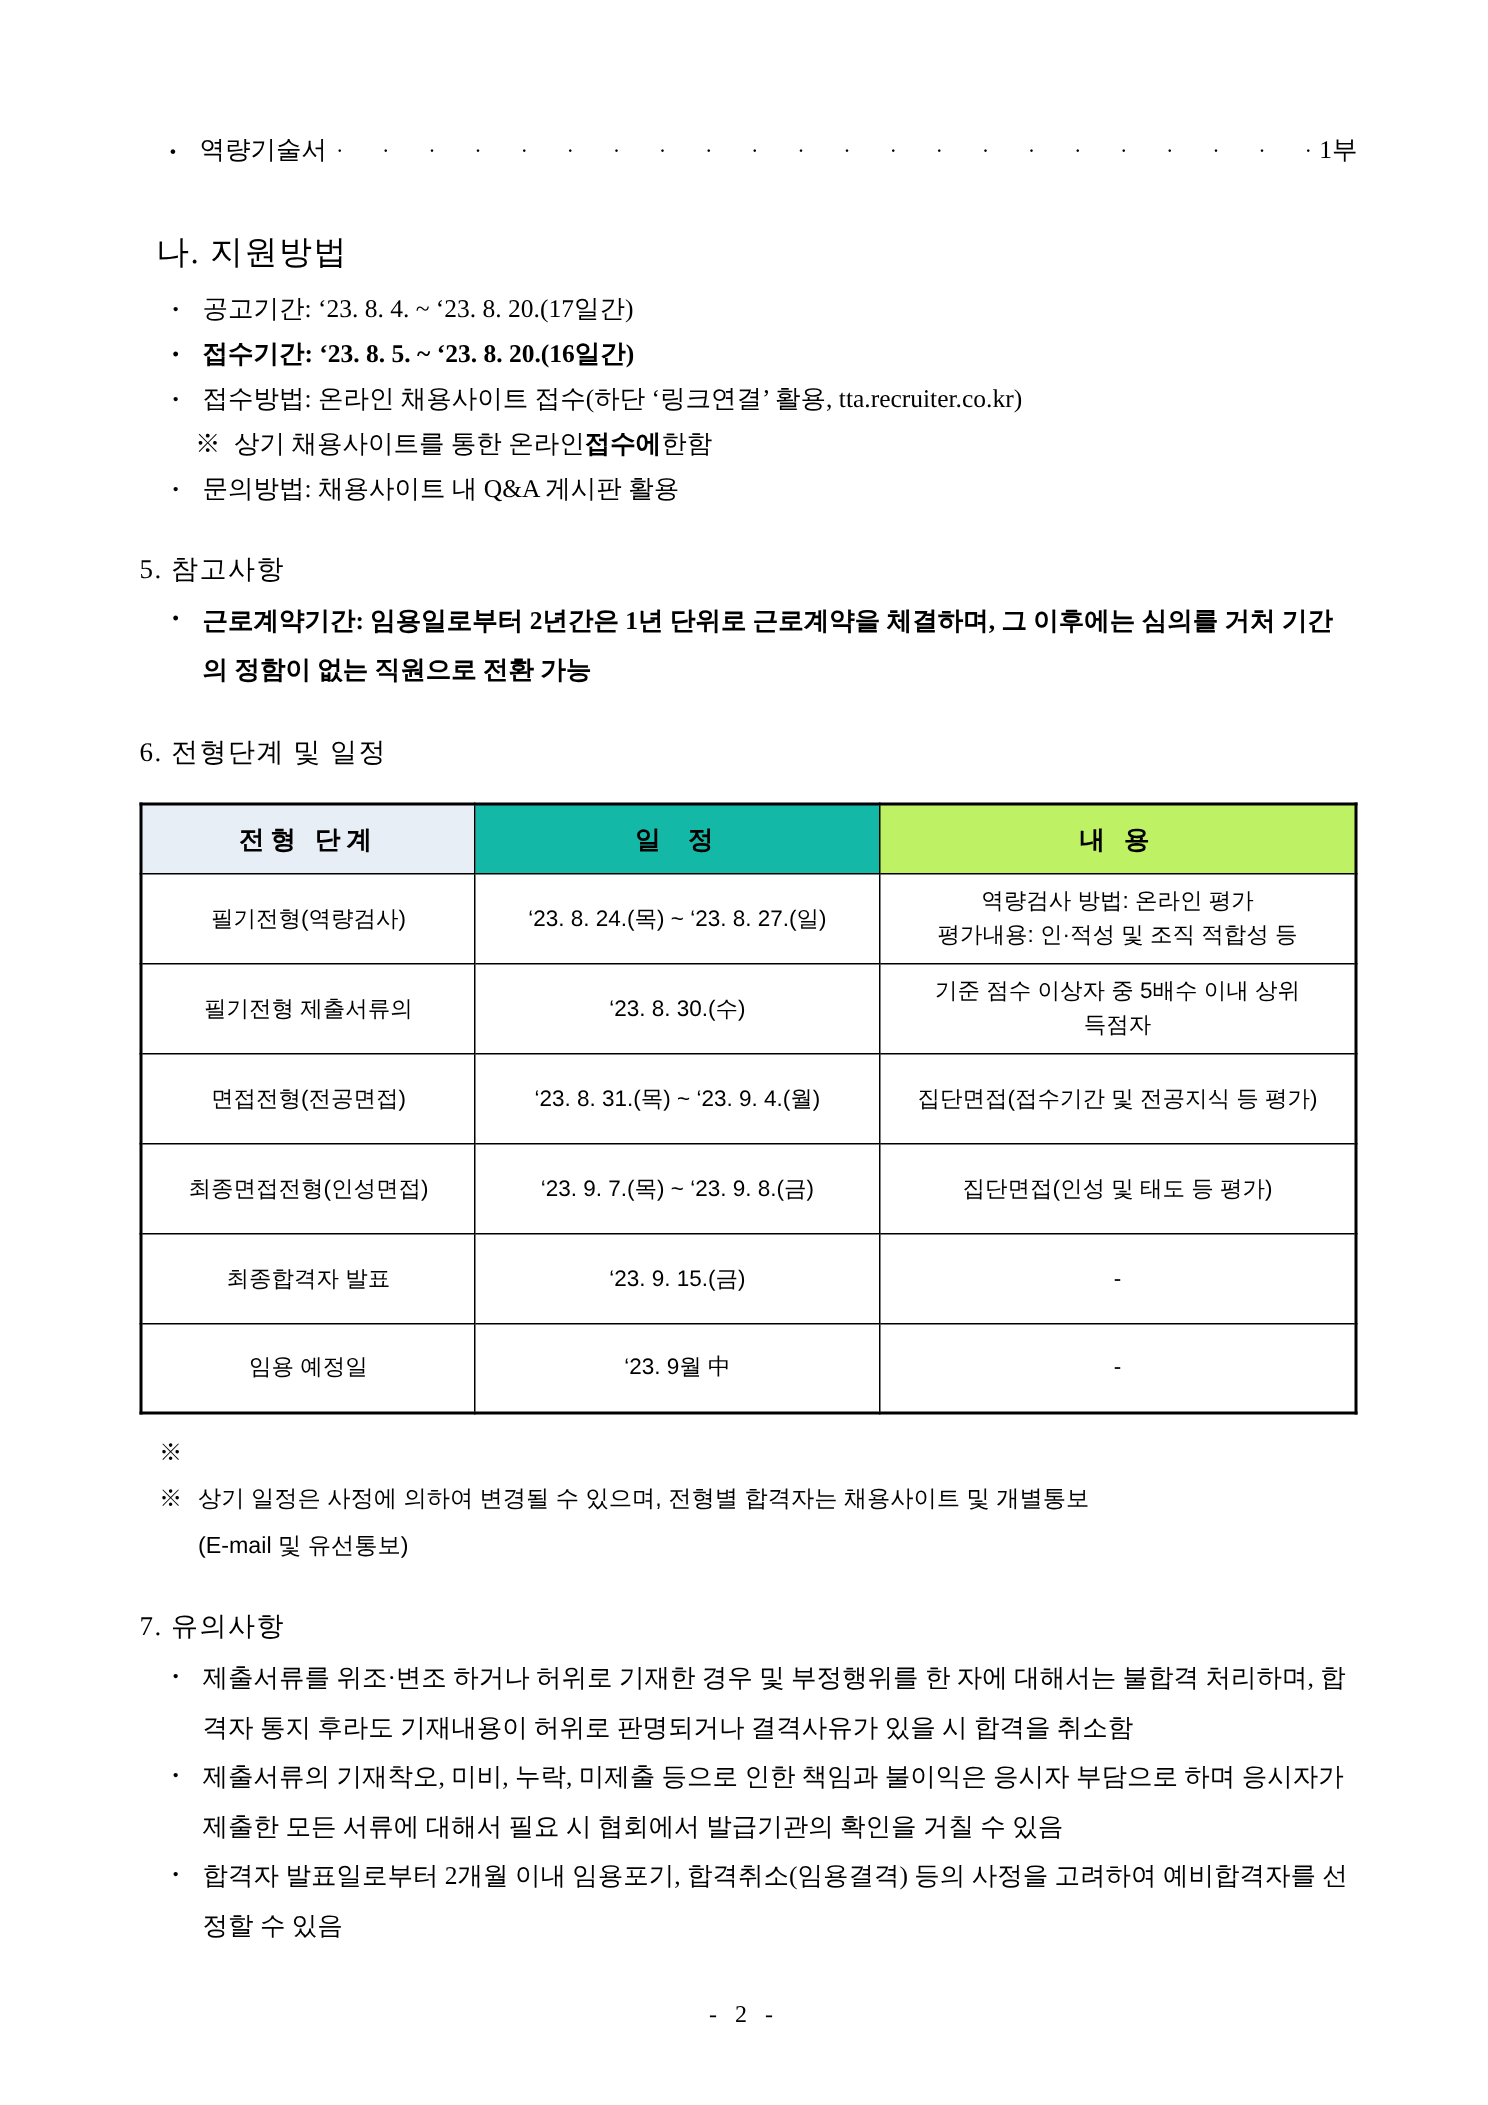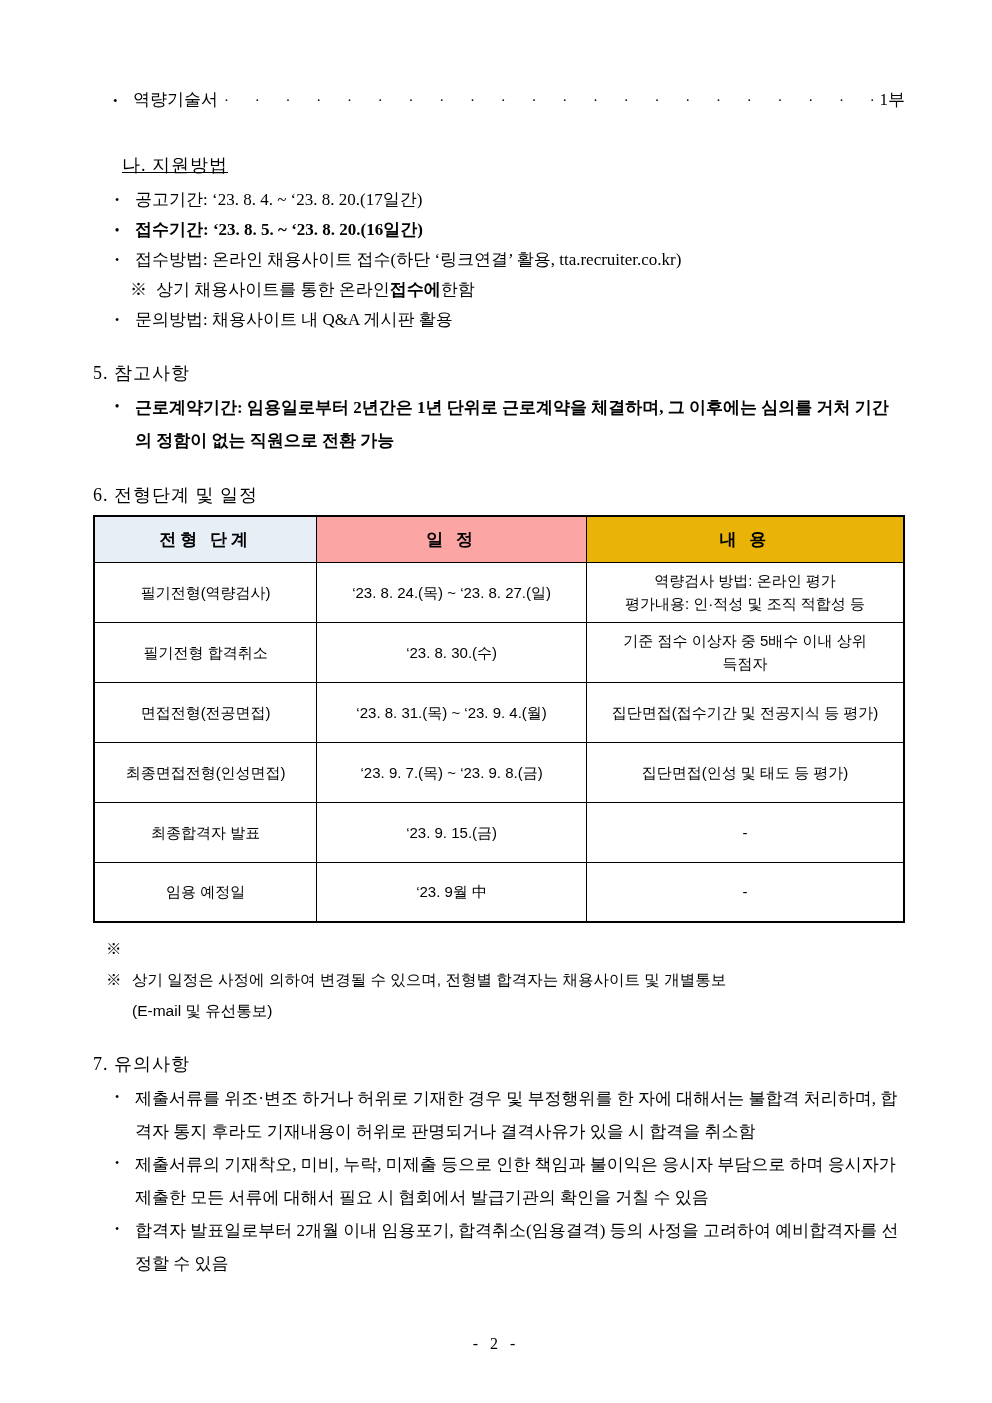--- a/index.html
+++ b/index.html
@@ -13,37 +13,37 @@
     font-family:"Liberation Serif", serif;
     padding:88px 87px 0 93px;
     overflow:hidden;
   }
   
   .attach-line { display:flex; align-items:baseline; font-size:17px; margin-left:20px; }
   .attach-line .bullet-marker { width:20px; font-size:13px; }
   .attach-line .dots { flex:1; overflow:hidden; white-space:nowrap; letter-spacing:11px; padding:0 6px; font-size:15px; }
   .attach-line .amount { white-space:nowrap; }
   
-  .sub-title { font-size:18px; margin-top:42px; margin-left:29px; letter-spacing:1px;text-decoration:underline; }
+  .sub-title { font-size:22px; margin-top:42px; margin-left:11px; letter-spacing:1px; }
   .sec-title { font-size:18px; letter-spacing:1px; }
   
   .bullet-list { margin-top:8px; margin-left:22px; }
   .bullet-item { display:flex; font-size:17px; line-height:30px; }
   .bullet-item.bold { font-weight:bold; }
   .bullet-item .bullet-marker { width:20px; flex:0 0 20px; font-size:12px; line-height:30px; }
   .bullet-item .bullet-text { flex:1;font-family:Liberation Serif, serif; }
   .sub-note { display:flex; font-size:17px; line-height:30px; margin-left:15px; }
   .sub-note .note-marker { width:26px; flex:0 0 26px; }
   .bold { font-weight:bold; }
   
   .section { margin-top:26px; }
   .section .bullet-list { margin-top:6px; }
   .section .bullet-item { line-height:33px; }
   
-  .table-wrap { margin-top:8px; }
+  .table-wrap { margin-top:22px; }
   .doc-table { width:100%; border-collapse:collapse; border:2.5px solid #000;
                font-family:"Liberation Sans", sans-serif; table-layout:fixed; }
   .doc-table th, .doc-table td { border:1px solid #000; text-align:center; vertical-align:middle; }
   .doc-table th { height:46px; font-size:17px; font-weight:bold; letter-spacing:4px; }
   .doc-table td { height:60px; font-size:15px; line-height:23px; padding:6px 2px; }
   
   .table-notes { margin-top:10px; font-family:"Liberation Sans", sans-serif; }
   .table-note { display:flex; font-size:15.5px; line-height:31px; margin-left:13px; }
   .table-note .note-marker { width:26px; flex:0 0 26px; }
   
@@ -103,36 +103,36 @@
     <div class="table-wrap">
       <table class="doc-table">
         <colgroup>
           <col style="width:27.5%">
           <col style="width:33.3%">
           <col style="width:39.2%">
         </colgroup>
         <tbody id="schedule-table-body">
             <tr class="header-row">
               <th style="background: rgb(232, 238, 245);">전형 단계</th>
-              <th style="background: #fca5a5;">일 정</th>
-              <th style="background: #eab308; text-align: center;">내 용</th>
+              <th style="background: #14b8a6; font-family: Liberation Mono, monospace;">일 정</th>
+              <th style="background: #bef264; text-align: center;">내 용</th>
             </tr>
             <tr>
               <td class="stage-cell">
                 <div class="cell-line">필기전형(역량검사)</div>
               </td>
               <td class="date-cell">‘23. 8. 24.(목) ~ ‘23. 8. 27.(일)</td>
               <td class="content-cell">
                 <div class="cell-line">역량검사 방법: 온라인 평가</div>
                 <div class="cell-line">평가내용: 인·적성 및 조직 적합성 등</div>
               </td>
             </tr>
             <tr>
               <td class="stage-cell">
-                <div class="cell-line">필기전형 합격취소</div>
+                <div class="cell-line">필기전형 제출서류의</div>
               </td>
               <td class="date-cell">‘23. 8. 30.(수)</td>
               <td class="content-cell">
                 <div class="cell-line">기준 점수 이상자 중 5배수 이내 상위</div>
                 <div class="cell-line">득점자</div>
               </td>
             </tr>
             <tr>
               <td class="stage-cell">
                 <div class="cell-line">면접전형(전공면접)</div>

